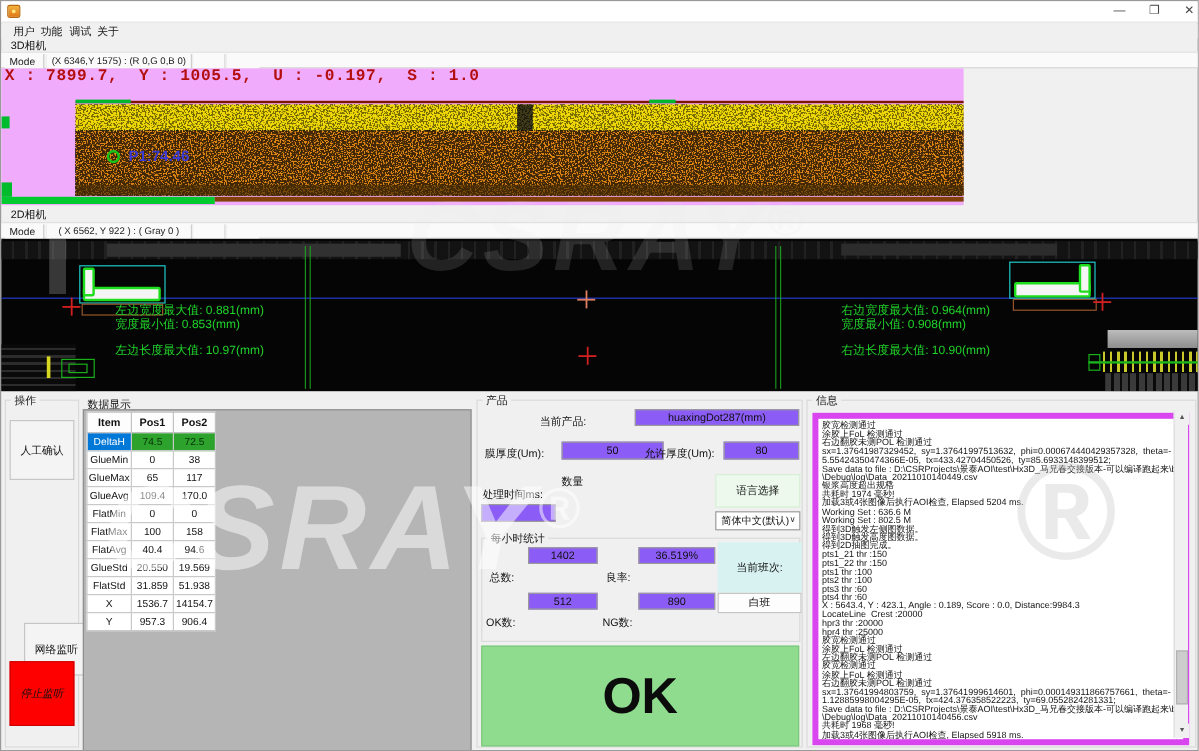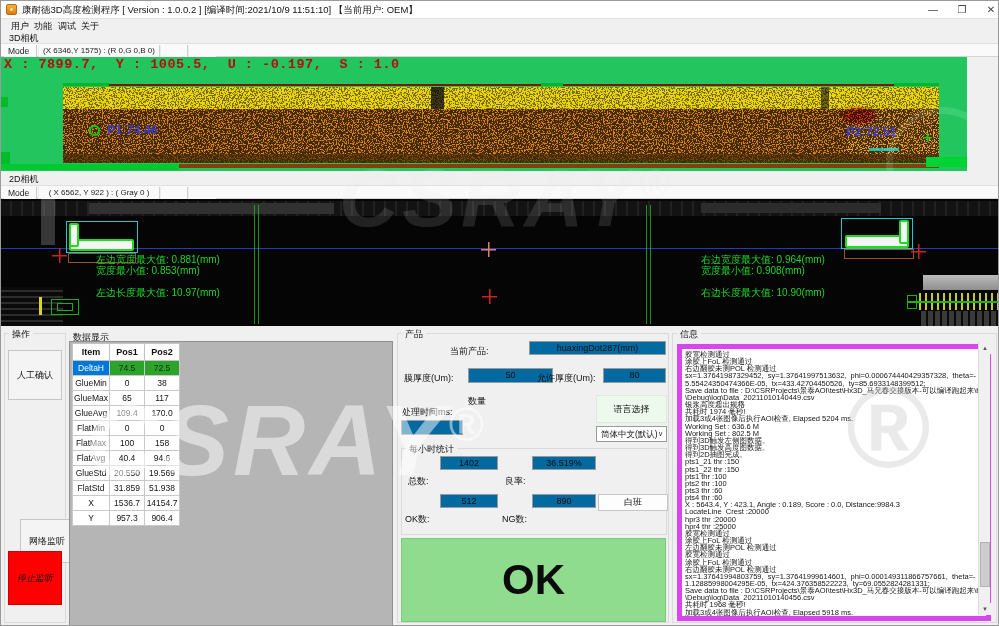--- a/index.html
+++ b/index.html
@@ -21,21 +21,21 @@
   
   .sec-label{font-size:9px;color:#111;}
 
   
   .toolbar{left:0;width:999px;height:14px;background:#fafafa;border-top:1px solid #e0e0e0;border-bottom:1px solid #d4d4d4;}
   .mode-btn{left:3px;top:1px;width:33px;height:12px;font-size:8.5px;color:#222;border-right:1px solid #c8c8c8;line-height:12px;padding-left:4px;background:#fafafa;}
   .mode-btn .dd{font-size:5px;vertical-align:1px;color:#444;}
   .tb-cell{top:1px;height:12px;border-right:1px solid #cfcfcf;border-left:1px solid #ececec;font-size:8px;color:#222;text-align:center;line-height:12px;background:#fafafa;}
 
   
-  .img3d{left:0;top:56px;width:966px;height:114px;background:#22c55e;overflow:hidden;}
+  .img3d{left:0;top:56px;width:802px;height:114px;background:#f0abfc;overflow:hidden;}
   .img2d{left:0;top:198px;width:999px;height:127px;background:#050505;overflow:hidden;}
   .red-coords{left:3px;top:0px;font-size:13.5px;font-weight:bold;color:#b40f0f;font-family:"Liberation Mono","DejaVu Sans Mono",monospace;white-space:pre;letter-spacing:0.5px;}
   .pc-label{font-size:12.5px;font-weight:bold;color:#3a3ad8;}
   .green-ring{width:11px;height:11px;border:2px solid #16c516;border-radius:50%;}
   .wm-ring{left:885px;top:50px;width:112px;height:112px;border:7px solid rgba(255,255,255,0.12);border-radius:50%;}
 
   
   .grain-top{left:0;top:2px;width:999px;height:15px;background:repeating-linear-gradient(90deg,#141414 0 9px,#242424 9px 11px);opacity:.9;}
   .band{background:#313131;}
   .blue-line{left:0;top:49px;width:999px;height:1px;background:#2438c8;}
@@ -56,21 +56,21 @@
 
   
   .wm{pointer-events:none;z-index:30;font-weight:bold;font-style:italic;white-space:nowrap;letter-spacing:4px;}
   .wm-reg{font-style:normal;}
 
   
   .groupbox{border:1px solid #dadada;background:#f0f0f0;}
   .gb-label{position:absolute;top:-6px;left:4px;background:#f0f0f0;padding:0 3px;font-size:9px;color:#111;}
   .btn{background:#f4f4f4;border:1px solid #c6c6c6;font-size:9px;color:#111;display:flex;align-items:center;justify-content:center;text-align:center;}
   .btn.red{background:#fe0000;border-color:#cc0000;}
-  .field{background:#0369a1;border:1px solid #9a9a9a;font-size:9px;color:#111;text-align:center;line-height:13px;}
+  .field{background:#8b5cf6;border:1px solid #9a9a9a;font-size:9px;color:#111;text-align:center;line-height:13px;}
   .lbl{font-size:9px;color:#111;white-space:nowrap;}
 
   
   .table-wrap{left:68px;top:340px;width:324px;height:364px;background:#b5b5b5;border:1px solid #8f8f8f;}
   table.dg{border-collapse:collapse;position:absolute;left:2px;top:1px;background:#fff;}
   table.dg th{width:35px;height:17px;border:1px solid #c2c2c2;font-size:9px;font-weight:bold;color:#111;background:#fdfdfd;}
   table.dg td{width:35px;height:15px;border:1px solid #c9c9c9;font-size:8.5px;color:#111;text-align:center;}
   table.dg td.sel{background:#0078d7;color:#fff;}
   table.dg td.grn{background:#2da32d;color:#073007;}
 
@@ -88,21 +88,20 @@
 </style>
 </head>
 <body>
 
 <div id="app">
 
   <div class="abs titlebar">
     <div class="abs app-icon">
         <i></i>
       </div>
-    <div class="abs title-text">康耐德3D高度检测程序 [ Version : 1.0.0.2 ] [编译时间:2021/10/9 11:51:10] 【当前用户: OEM】</div>
     <div class="abs winctl" style="left:917px;">—</div>
     <div class="abs winctl" style="left:946px;">❐</div>
     <div class="abs winctl" style="left:975px;">✕</div>
   </div>
 
   <div class="abs menubar">
     <span class="abs menu-item" style="left:10px;">用户</span>
     <span class="abs menu-item" style="left:33px;">功能</span>
     <span class="abs menu-item" style="left:57px;">调试</span>
     <span class="abs menu-item" style="left:80px;">关于</span>
@@ -305,20 +304,21 @@
       <span>简体中文(默认)</span>
       <span class="arr">∨</span>
     </div>
 
     <div class="abs groupbox" style="left:3px;top:114px;width:266px;height:87px;">
       <span class="gb-label">每小时统计</span>
       <div class="abs field" style="left:38px;top:7px;width:58px;height:14px;">1402</div>
       <div class="abs lbl" style="left:6px;top:26px;">总数:</div>
       <div class="abs field" style="left:130px;top:7px;width:64px;height:14px;">36.519%</div>
       <div class="abs lbl" style="left:103px;top:26px;">良率:</div>
+      <div class="abs shiftbox" style="left:196px;top:3px;width:70px;height:42px;">当前班次:</div>
       <div class="abs field" style="left:38px;top:45px;width:58px;height:14px;">512</div>
       <div class="abs lbl" style="left:3px;top:64px;">OK数:</div>
       <div class="abs field" style="left:130px;top:45px;width:64px;height:14px;">890</div>
       <div class="abs lbl" style="left:100px;top:64px;">NG数:</div>
       <div class="abs btn" style="left:196px;top:45px;width:70px;height:17px;background:#fdfdfd;">白班</div>
     </div>
 
     <div class="abs okpanel" style="left:3px;top:204px;width:265px;height:84px;">OK</div>
   </div>
 

